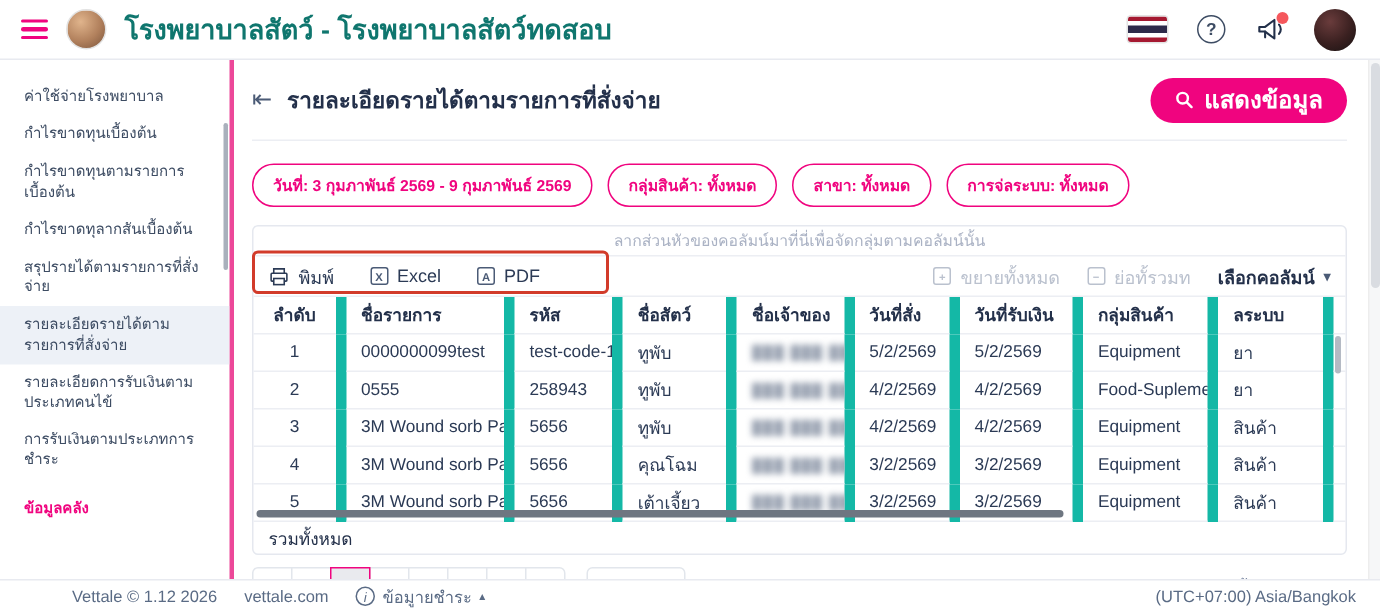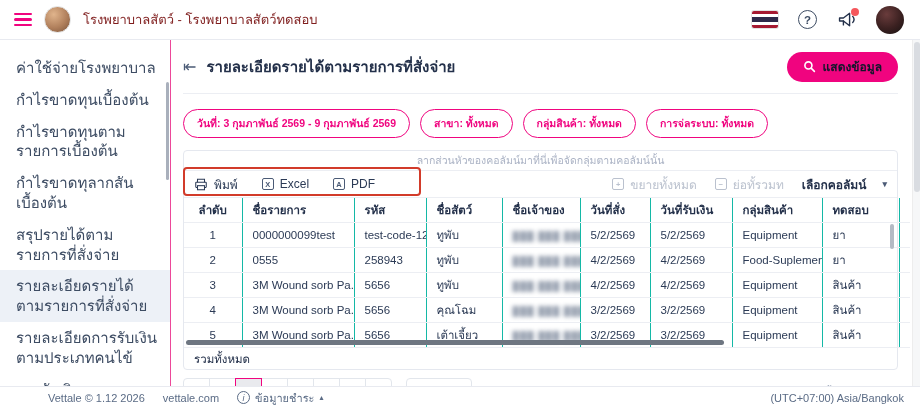--- a/index.html
+++ b/index.html
@@ -4,64 +4,64 @@
 <style>
   * { box-sizing: border-box; margin: 0; padding: 0; }
   html,body { width: 920px; height: 408px; overflow: hidden; }
   body { font-family: "Liberation Sans", sans-serif; color: #2b3a55; background: #fff; font-size: 12px; }
 
   
   .header { height: 40px; display: flex; align-items: center; border-bottom: 1px solid #e8eaf0; padding: 0 16px 0 14px; gap: 12px; background: #fff; }
   .burger { width: 18px; display: flex; flex-direction: column; gap: 3px; cursor: pointer; }
   .burger span { display:block; height: 2.5px; background: #f0047f; border-radius: 2px; }
   .clinic-avatar { width: 27px; height: 27px; border-radius: 50%; background: radial-gradient(circle at 35% 30%, #e0b48c, #b1805c 55%, #7a543b 100%); border: 1px solid #e2e2e2; }
-  .header-title { font-weight: normal; font-size: 13px; color: #7f1d1d; }
+  .header-title { font-weight: bold; font-size: 18px; color: #0f766e; }
   .header-right { margin-left: auto; display: flex; align-items: center; gap: 20px; }
   .flag { width: 26px; height: 17px; border-radius: 2px; overflow: hidden; display: flex; flex-direction: column; box-shadow: 0 0 0 1px #e3e3e3; }
   .flag i { display:block; }
   .flag .r { flex:1; background:#A51931; } .flag .w { flex:1; background:#fff; } .flag .b { flex:2; background:#2D2A4A; }
   .help-icon { width: 19px; height: 19px; border: 1.6px solid #3d4c63; border-radius: 50%; display: grid; place-items: center; font-size: 11.5px; font-weight: bold; color: #3d4c63; cursor: pointer; }
   .mega-wrap { position: relative; cursor: pointer; display:flex; }
   .mega-dot { position: absolute; top: -3px; right: -3px; width: 8px; height: 8px; border-radius: 50%; background: #f5575c; }
   .user-avatar { width: 28px; height: 28px; border-radius: 50%; background: radial-gradient(circle at 38% 30%, #6a3c3c, #3a2020 55%, #171212 100%); cursor: pointer; }
 
   
   .body-row { display: flex; height: 346px; }
 
-  .sidebar { width: 171px; border-right: 1px solid #ec4899; padding-top: 12px; position: relative; font-size: 15px; color: #3d4c63; overflow: hidden; flex-shrink: 0; }
+  .sidebar { width: 156px; border-right: 3px solid #ec4899; padding-top: 12px; position: relative; font-size: 10px; color: #3d4c63; overflow: hidden; flex-shrink: 0; }
   .side-item { padding: 6px 12px 6px 16px; line-height: 1.32; cursor: pointer; }
   .side-item.selected { background: #edf1f7; }
   .side-section { color: #f0047f; font-weight: bold; padding: 12px 16px 5px; }
   .side-thumb { position: absolute; right: 1px; top: 42px; width: 3px; height: 98px; background: #a9b0bc; border-radius: 2px; }
 
   .main { flex: 1; min-width: 0; display: flex; flex-direction: column; padding: 0 14px 0 12px; overflow: hidden; }
 
   .title-row { display: flex; align-items: center; height: 54px; border-bottom: 1px solid #eceef3; flex-shrink:0; }
   .collapse-icon { font-size: 16px; color: #4b5b76; margin-right: 10px; cursor: pointer; line-height: 1; }
   .page-title { font-size: 15px; font-weight: bold; color: #23304a; }
-  .show-btn { margin-left: auto; background: #f0047f; color: #0f172a; border: none; border-radius: 17px; height: 30px; padding: 0 16px; font-size: 12px; font-weight: bold; display: flex; align-items: center; gap: 7px; cursor: pointer; font-family: inherit; }
+  .show-btn { margin-left: auto; background: #f0047f; color: #ffffff; border: none; border-radius: 17px; height: 30px; padding: 0 16px; font-size: 16px; font-weight: bold; display: flex; align-items: center; gap: 7px; cursor: pointer; font-family: inherit; }
 
   .chips { display: flex; gap: 10px; padding: 15px 0 12px; flex-shrink:0; }
   .chip { border: 1.3px solid #f0047f; color: #f0047f; border-radius: 15px; padding: 5px 13px; font-size: 10.5px; font-weight: bold; white-space: nowrap; cursor: pointer; background:#fff; }
 
   .panel { border: 1px solid #e5e8ef; border-radius: 4px; position: relative; flex-shrink:0; background:#fff; }
   .hint { height: 20px; display: flex; align-items: center; justify-content: center; color: #aab2c4; font-size: 10.5px; border-bottom: 1px solid #eceef3; }
   .toolbar { height: 27px; display: flex; align-items: center; padding: 0 10px; border-bottom: 1px solid #eceef3; font-size: 12px; justify-content: flex-end; }
   .tb-left { display: flex; gap: 24px; position: relative; align-items: center; height: 100%; }
   .tb-btn { display: flex; align-items: center; gap: 6px; color: #2b3a55; cursor: pointer; white-space: nowrap; }
   .mini-box { width: 12px; height: 12px; border: 1.2px solid #4b5b76; border-radius: 2px; display: grid; place-items: center; font-size: 7.5px; font-weight: bold; color: #4b5b76; }
   .mini-box.gray { border-color: #bac1ce; color: #bac1ce; }
   .annotation { position: absolute; left: -11px; top: -4px; width: 238px; height: 29px; border: 2px solid #d23b2a; border-radius: 4px; pointer-events: none; z-index: 5; }
   .tb-right { margin-left: auto; display: flex; align-items: center; gap: 18px; }
   .tb-disabled { color: #bac1ce; display: flex; gap: 6px; align-items: center; white-space: nowrap; }
-  .tb-choose { font-weight: bold; color: #23304a; display: flex; gap: 16px; align-items: center; cursor: pointer; white-space: nowrap; }
+  .tb-choose { font-weight: bold; color: #23304a; display: flex; gap: 6px; align-items: center; cursor: pointer; white-space: nowrap; }
   .chev { font-size: 9px; color: #4b5b76; }
 
   table.grid { width: 100%; border-collapse: collapse; font-size: 11.5px; table-layout: fixed; }
-  .grid th, .grid td { border-right: 1px solid #14b8a6; border-bottom: 1px solid #eceef3; padding: 3px 10px; text-align: left; overflow: hidden; white-space: nowrap; height: 21px; }
+  .grid th, .grid td { border-right: 7px solid #14b8a6; border-bottom: 1px solid #eceef3; padding: 3px 10px; text-align: left; overflow: hidden; white-space: nowrap; height: 21px; }
   .grid th { font-weight: bold; color: #23304a; }
   .grid th:last-child, .grid td:last-child { border-right: none; }
   .grid .c0 { text-align: center; }
   .blurred { filter: blur(2px); color: #9aa3b2; font-size: 9px; letter-spacing: 1px; }
 
   .hscroll { position: absolute; left: 2px; bottom: 24px; width: 538px; height: 5px; background: #6e7681; border-radius: 3px; z-index: 4; cursor: pointer; }
   .vscroll { position: absolute; right: 3px; top: 73px; width: 4px; height: 25px; background: #b4bac4; border-radius: 2px; z-index: 4; cursor: pointer; }
 
   .total-row { height: 21px; display: flex; align-items: center; padding: 0 10px; font-weight: normal; font-size: 11.5px; color:#23304a; }
 
@@ -142,22 +142,22 @@
         <svg width="13" height="13" viewBox="0 0 24 24" fill="none" stroke="#fff" stroke-width="3" stroke-linecap="round">
             <circle cx="10" cy="10" r="6.5"></circle>
             <line x1="15.5" y1="15.5" x2="21" y2="21"></line>
           </svg>
         <span>แสดงข้อมูล</span>
       </button>
     </div>
 
     <div class="chips">
       <span class="chip">วันที่: 3 กุมภาพันธ์ 2569 - 9 กุมภาพันธ์ 2569</span>
+      <span class="chip">กลุ่มสินค้า: ทั้งหมด</span>
       <span class="chip">สาขา: ทั้งหมด</span>
-      <span class="chip">กลุ่มสินค้า: ทั้งหมด</span>
       <span class="chip">การจ่ลระบบ: ทั้งหมด</span>
     </div>
 
     <div class="panel">
       <div class="hint">ลากส่วนหัวของคอลัมน์มาที่นี่เพื่อจัดกลุ่มตามคอลัมน์นั้น</div>
 
       <div class="toolbar">
         <div class="tb-left">
           <div class="annotation"></div>
           <div class="tb-btn">
@@ -209,21 +209,21 @@
         <thead>
           <tr>
             <th class="c0">ลำดับ</th>
             <th>ชื่อรายการ</th>
             <th>รหัส</th>
             <th>ชื่อสัตว์</th>
             <th>ชื่อเจ้าของ</th>
             <th>วันที่สั่ง</th>
             <th>วันที่รับเงิน</th>
             <th>กลุ่มสินค้า</th>
-            <th>ทดสอบ</th>
+            <th>ลระบบ</th>
             <th></th>
           </tr>
         </thead>
         <tbody>
           <tr>
             <td class="c0">1</td>
             <td>0000000099test</td>
             <td>test-code-123</td>
             <td>ทูพับ</td>
             <td><span class="blurred">███ ███ ███</span></td>

